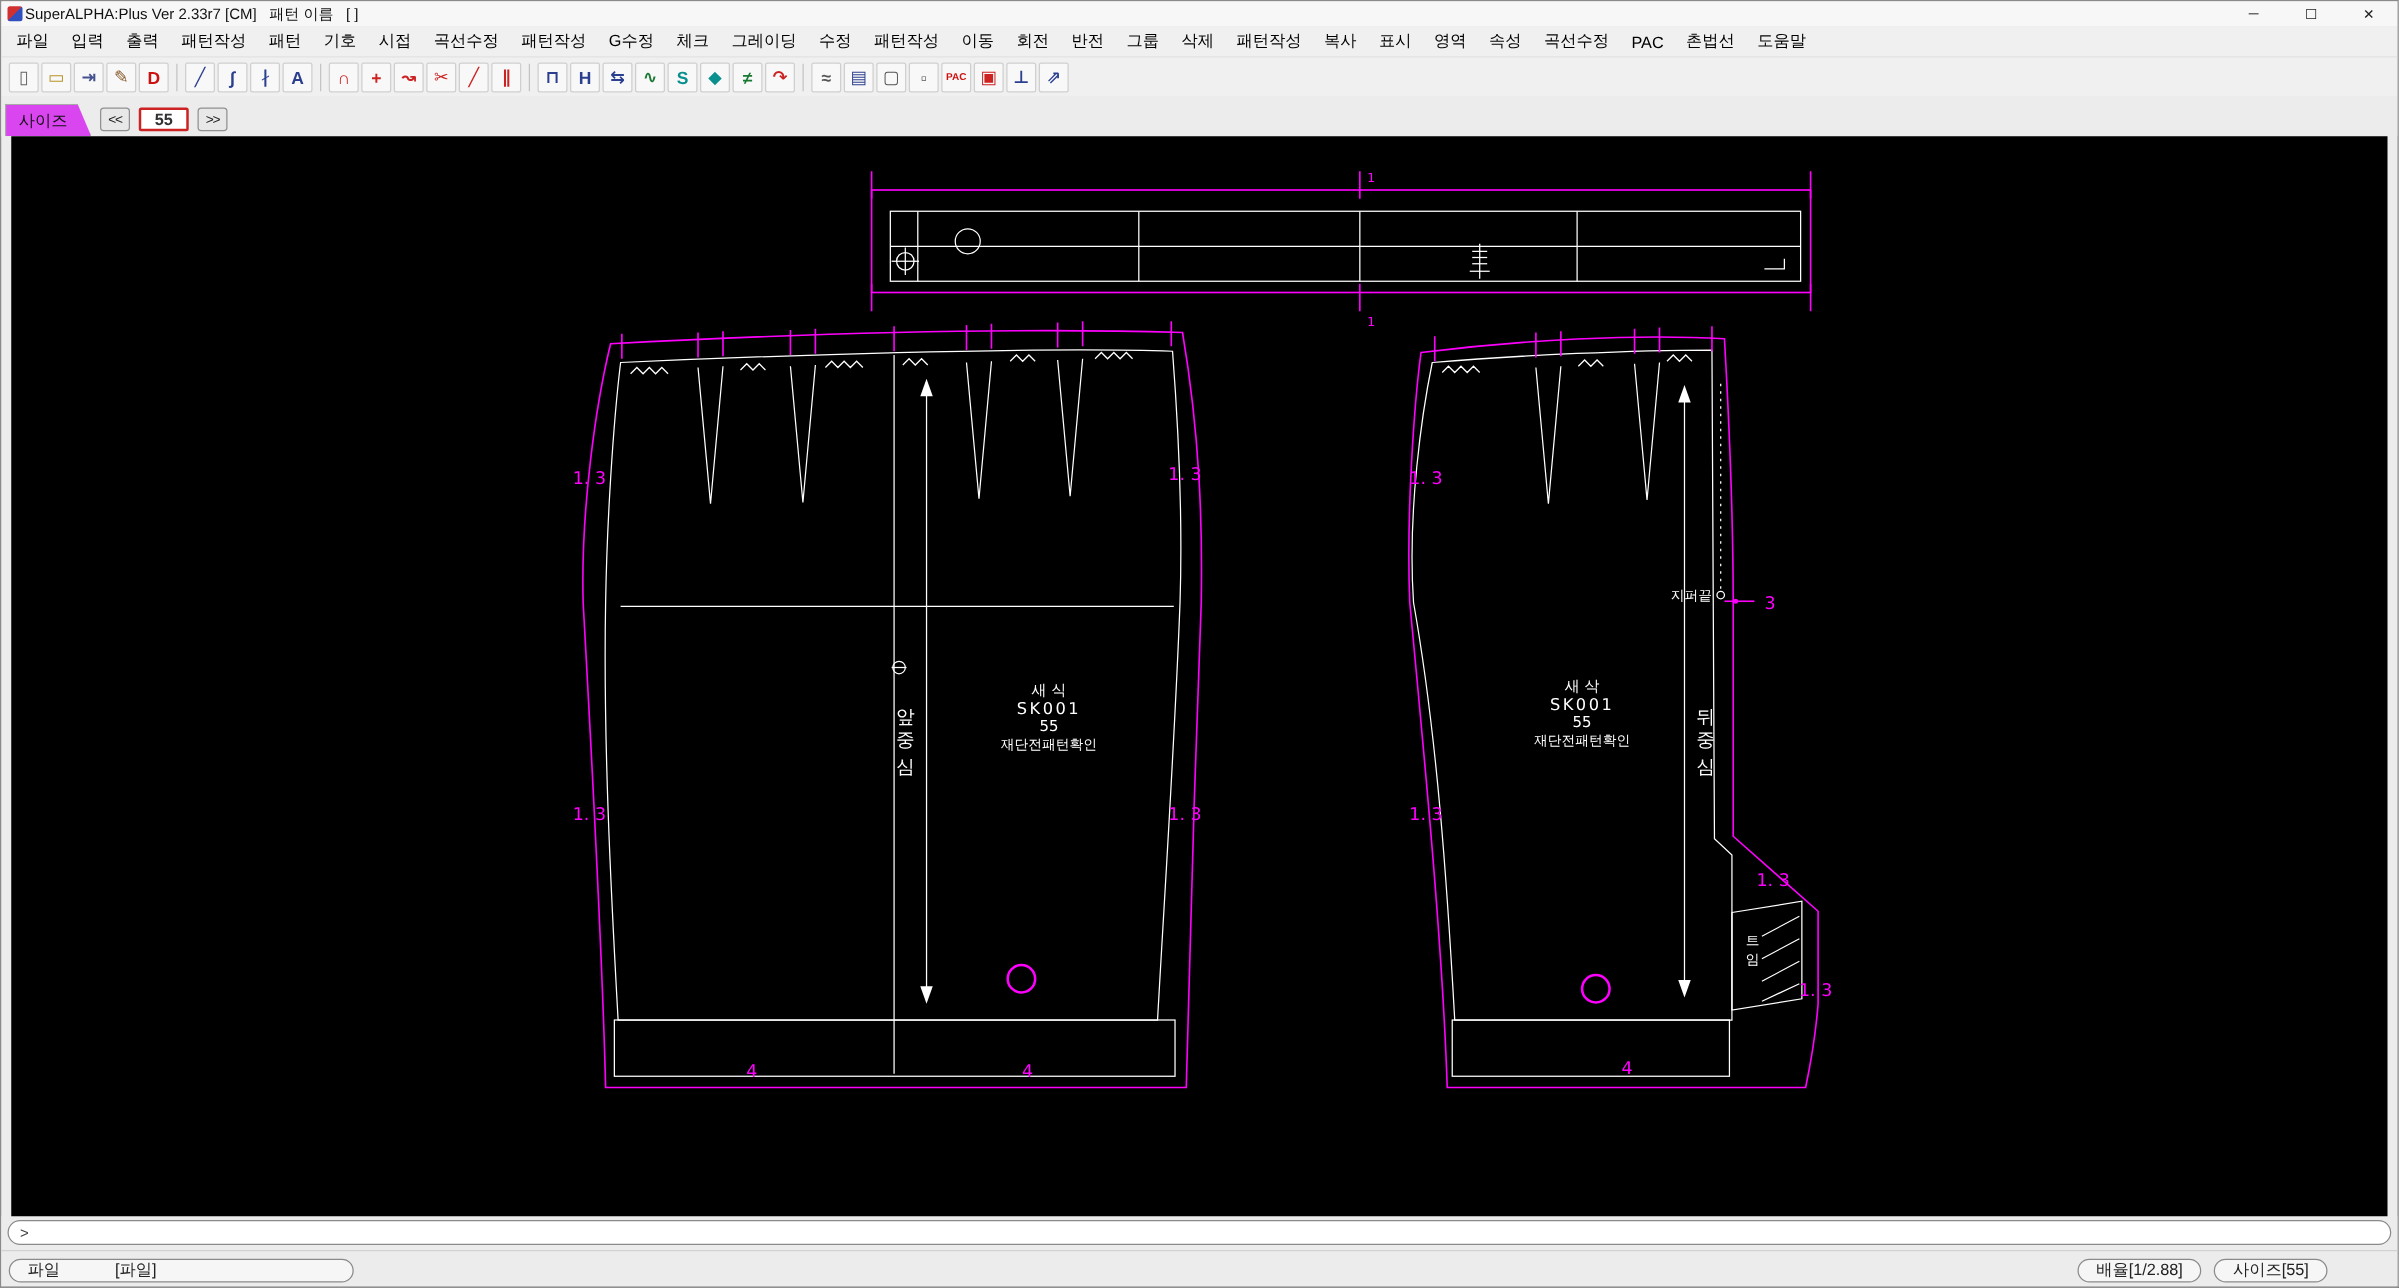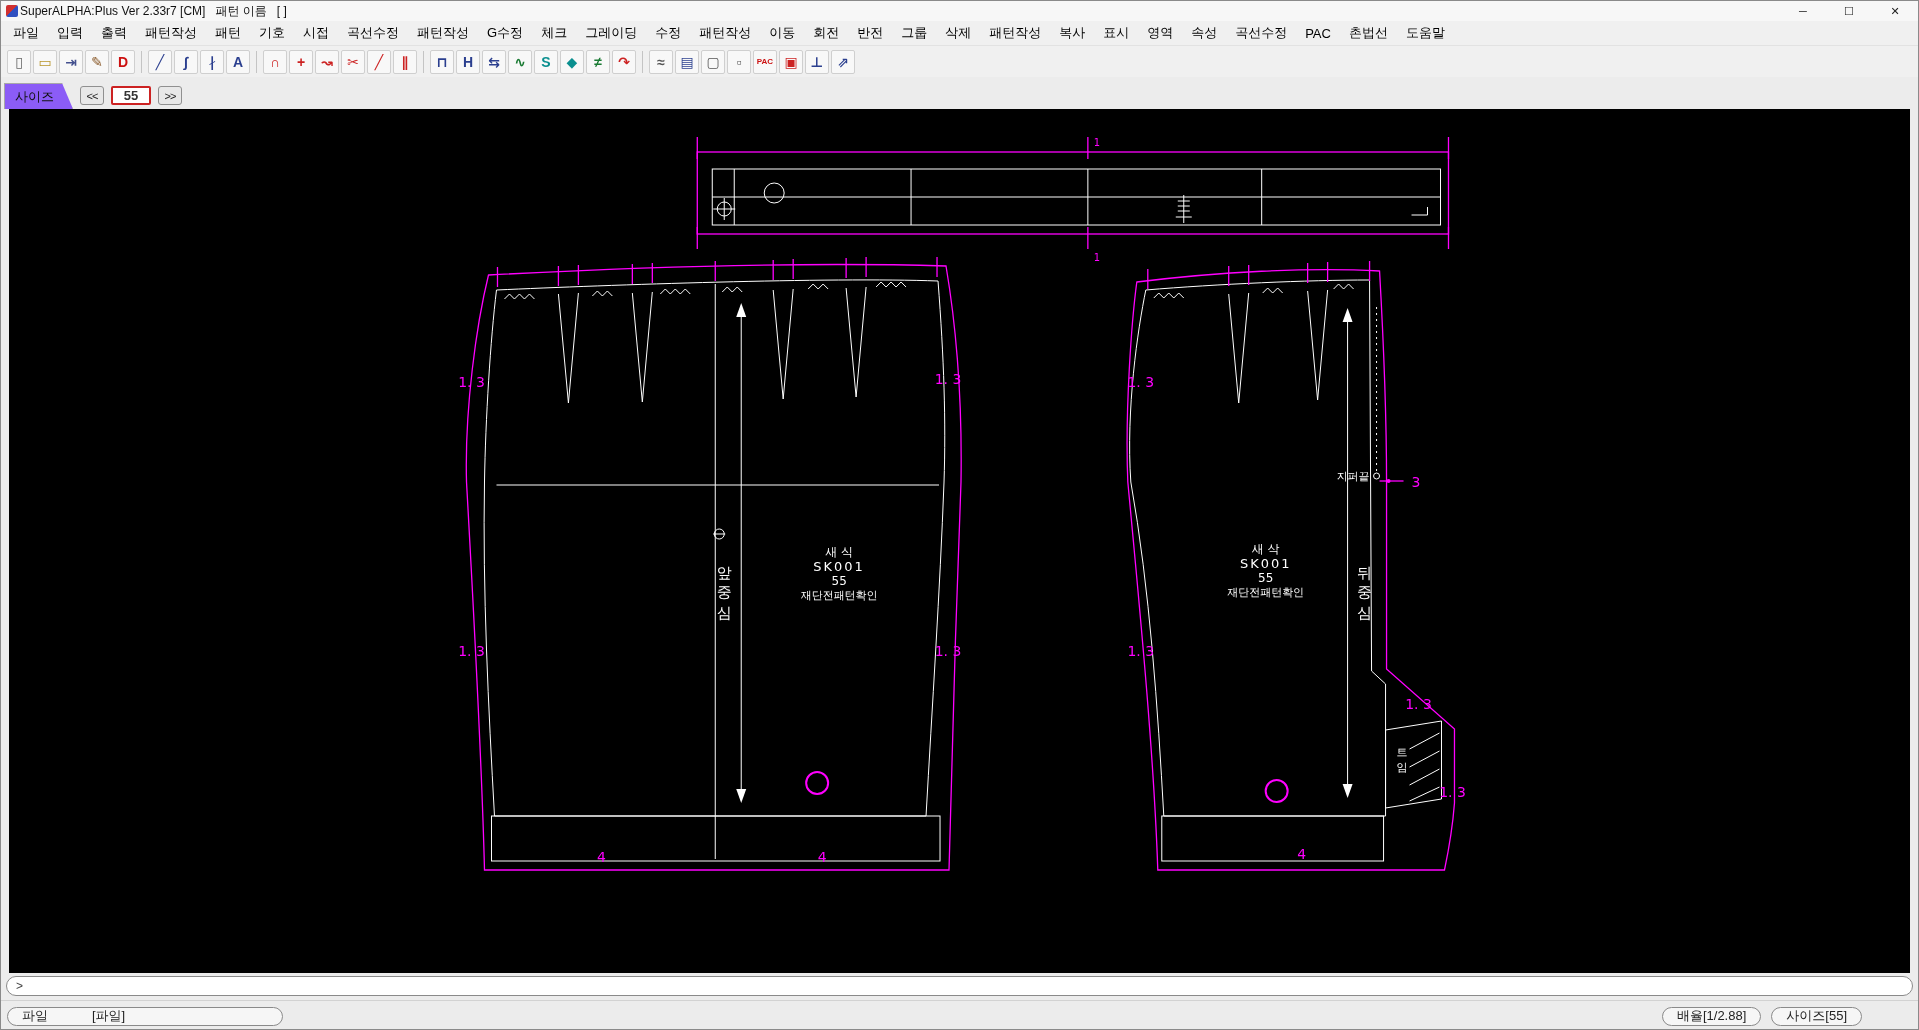--- a/index.html
+++ b/index.html
@@ -19,21 +19,21 @@
   
   .menubar{height:24px;background:#f0f0f0;display:flex;align-items:center;padding-left:3px;font-size:13px;color:#000;flex:0 0 auto;}
   .menu-item{padding:2px 9px;white-space:nowrap;}
   
   .toolbar{height:32px;background:#f0f0f0;border-top:1px solid #e2e2e2;display:flex;align-items:center;padding-left:5px;flex:0 0 auto;}
   .tool{width:24px;height:24px;margin:0 1px;border:1px solid #cfcfcf;border-radius:2px;background:#f8f8f8;
         display:flex;align-items:center;justify-content:center;font-size:14px;font-weight:bold;}
   .tbsep{width:1px;height:22px;background:#c4c4c4;margin:0 5px;}
   
   .sizebar{height:32px;background:#ececec;display:flex;align-items:flex-end;padding-left:3px;gap:7px;flex:0 0 auto;}
-  .sizetab{height:26px;min-width:66px;background:#8b5cf6;border:1px solid #a8a8a8;border-bottom:none;
+  .sizetab{height:26px;min-width:66px;background:#d946ef;border:1px solid #a8a8a8;border-bottom:none;
            clip-path:polygon(0 0,calc(100% - 11px) 0,100% 100%,0 100%);
            font-size:13px;display:flex;align-items:center;padding:0 18px 0 10px;color:#111;}
   .navbtn{height:19px;width:24px;margin-bottom:4px;background:#e8e8e8;border:1px solid #909090;border-radius:3px;
           display:flex;align-items:center;justify-content:center;font-size:11px;letter-spacing:-1px;color:#222;}
   .sizefield{height:19px;width:40px;margin-bottom:4px;background:#fff;border:2px solid #cc2222;border-radius:2px;
              font-size:13px;font-weight:bold;color:#333;display:flex;align-items:center;justify-content:center;}
   
   .canvas{flex:0 0 auto;height:864px;margin:0 8px;background:#000;position:relative;}
   .canvas svg{display:block;width:100%;height:100%;}
   .w{stroke:#ffffff;fill:none;stroke-width:1;}

